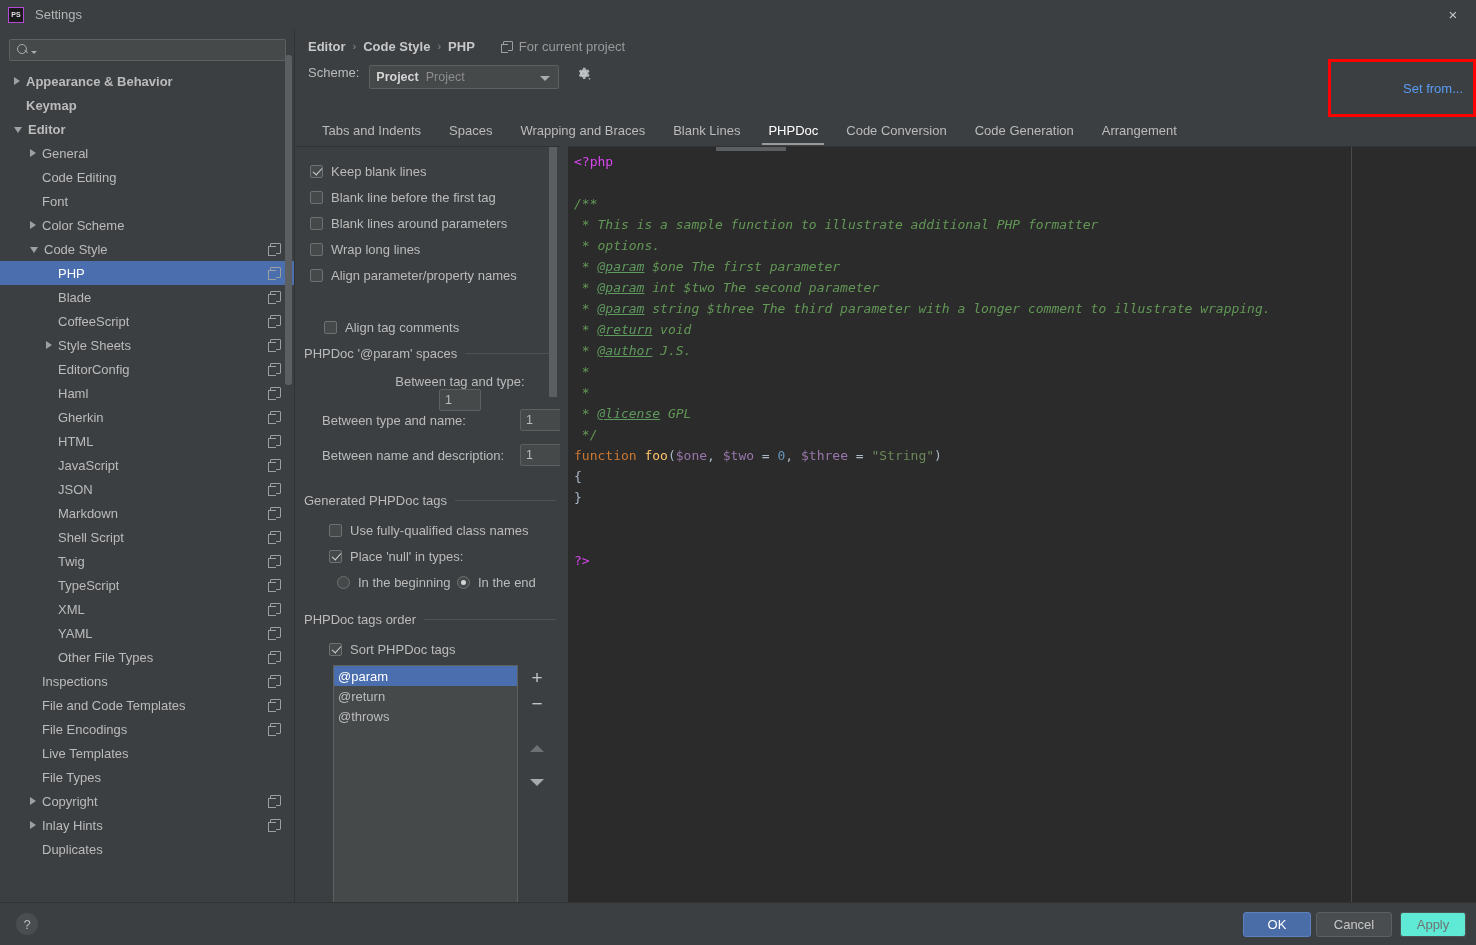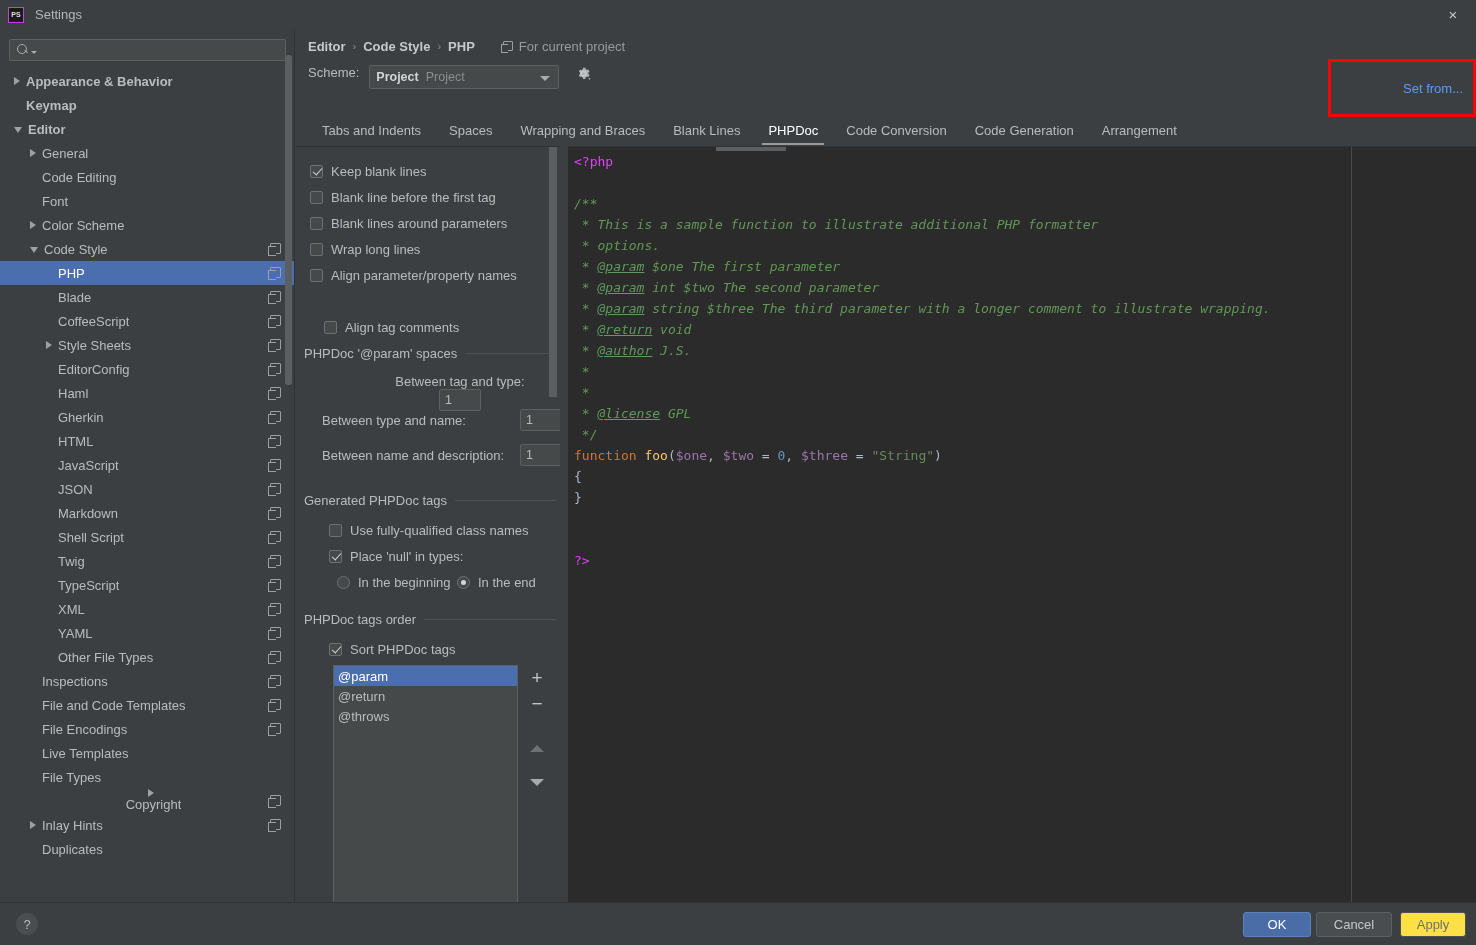--- a/index.html
+++ b/index.html
@@ -311,21 +311,21 @@
     display: flex; align-items: center; justify-content: center;
     font-size: 13px; cursor: pointer;
   }
   .dlg-btn {
     position: absolute; top: 9px; height: 25px;
     border-radius: 3px; display: flex; align-items: center;
     justify-content: center; font-size: 13px; cursor: pointer;
   }
   #ok-btn    { right: 165px; width: 68px; background: #4a6da7; border: 1px solid #5b82bf; color: #ffffff; }
   #cancel-btn{ right: 84px;  width: 76px; background: #4a4d4f; border: 1px solid #5e6060; color: #c6c6c6; }
-  #apply-btn { right: 10px;  width: 66px; background: #fde047; border: 1px solid #4f5254; color: #6f7273; }
+  #apply-btn { right: 10px;  width: 66px; background: #5eead4; border: 1px solid #4f5254; color: #6f7273; }
 </style>
 </head>
 <body>
 
 <div id="titlebar">
   <div id="ps-logo">PS</div>
   <div class="title">Settings</div>
   <div id="close-btn">×</div>
 </div>
 
@@ -470,21 +470,21 @@
         <span class="copy-icon"></span>
       </div>
       <div class="tree-row" style="padding-left: 30px;">
         <span class="arrow none" style="width: 6px;"></span>
         <span class="lbl">Live Templates</span>
       </div>
       <div class="tree-row" style="padding-left: 30px;">
         <span class="arrow none" style="width: 6px;"></span>
         <span class="lbl">File Types</span>
       </div>
-      <div class="tree-row" style="padding-left: 30px; flex-direction: column;">
+      <div class="tree-row" style="padding-left: 30px;">
         <span class="arrow "></span>
         <span class="lbl">Copyright</span>
         <span class="copy-icon"></span>
       </div>
       <div class="tree-row" style="padding-left: 30px;">
         <span class="arrow "></span>
         <span class="lbl">Inlay Hints</span>
         <span class="copy-icon"></span>
       </div>
       <div class="tree-row" style="padding-left: 30px;">

